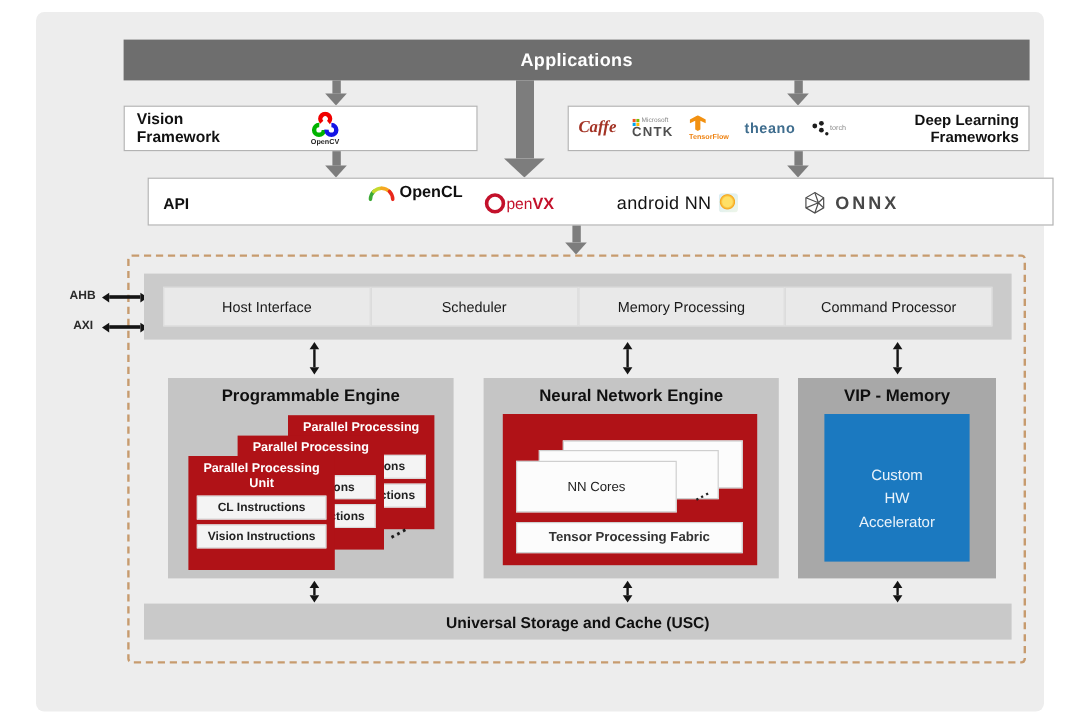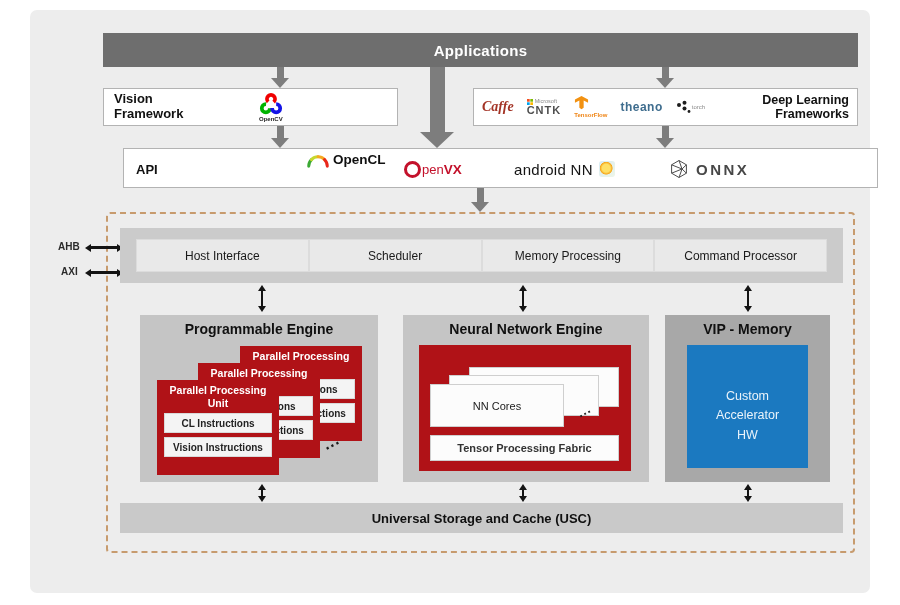--- a/index.html
+++ b/index.html
@@ -302,22 +302,22 @@
       <div class="tpf-bar">
         <span>Tensor Processing Fabric</span>
       </div>
     </div>
   </div>
 
   <div class="engine vip-box">
     <div class="engine-title">VIP - Memory</div>
     <div class="hw-accel">
       <span>Custom</span>
+      <span>HW</span>
       <span>Accelerator</span>
-      <span>HW</span>
     </div>
   </div>
 
   <div class="varrow" style="left:257px;top:484px;height:18px;">
       <div class="t-up"></div>
       <div class="bar"></div>
       <div class="t-down"></div>
     </div>
   <div class="varrow" style="left:518px;top:484px;height:18px;">
       <div class="t-up"></div>

